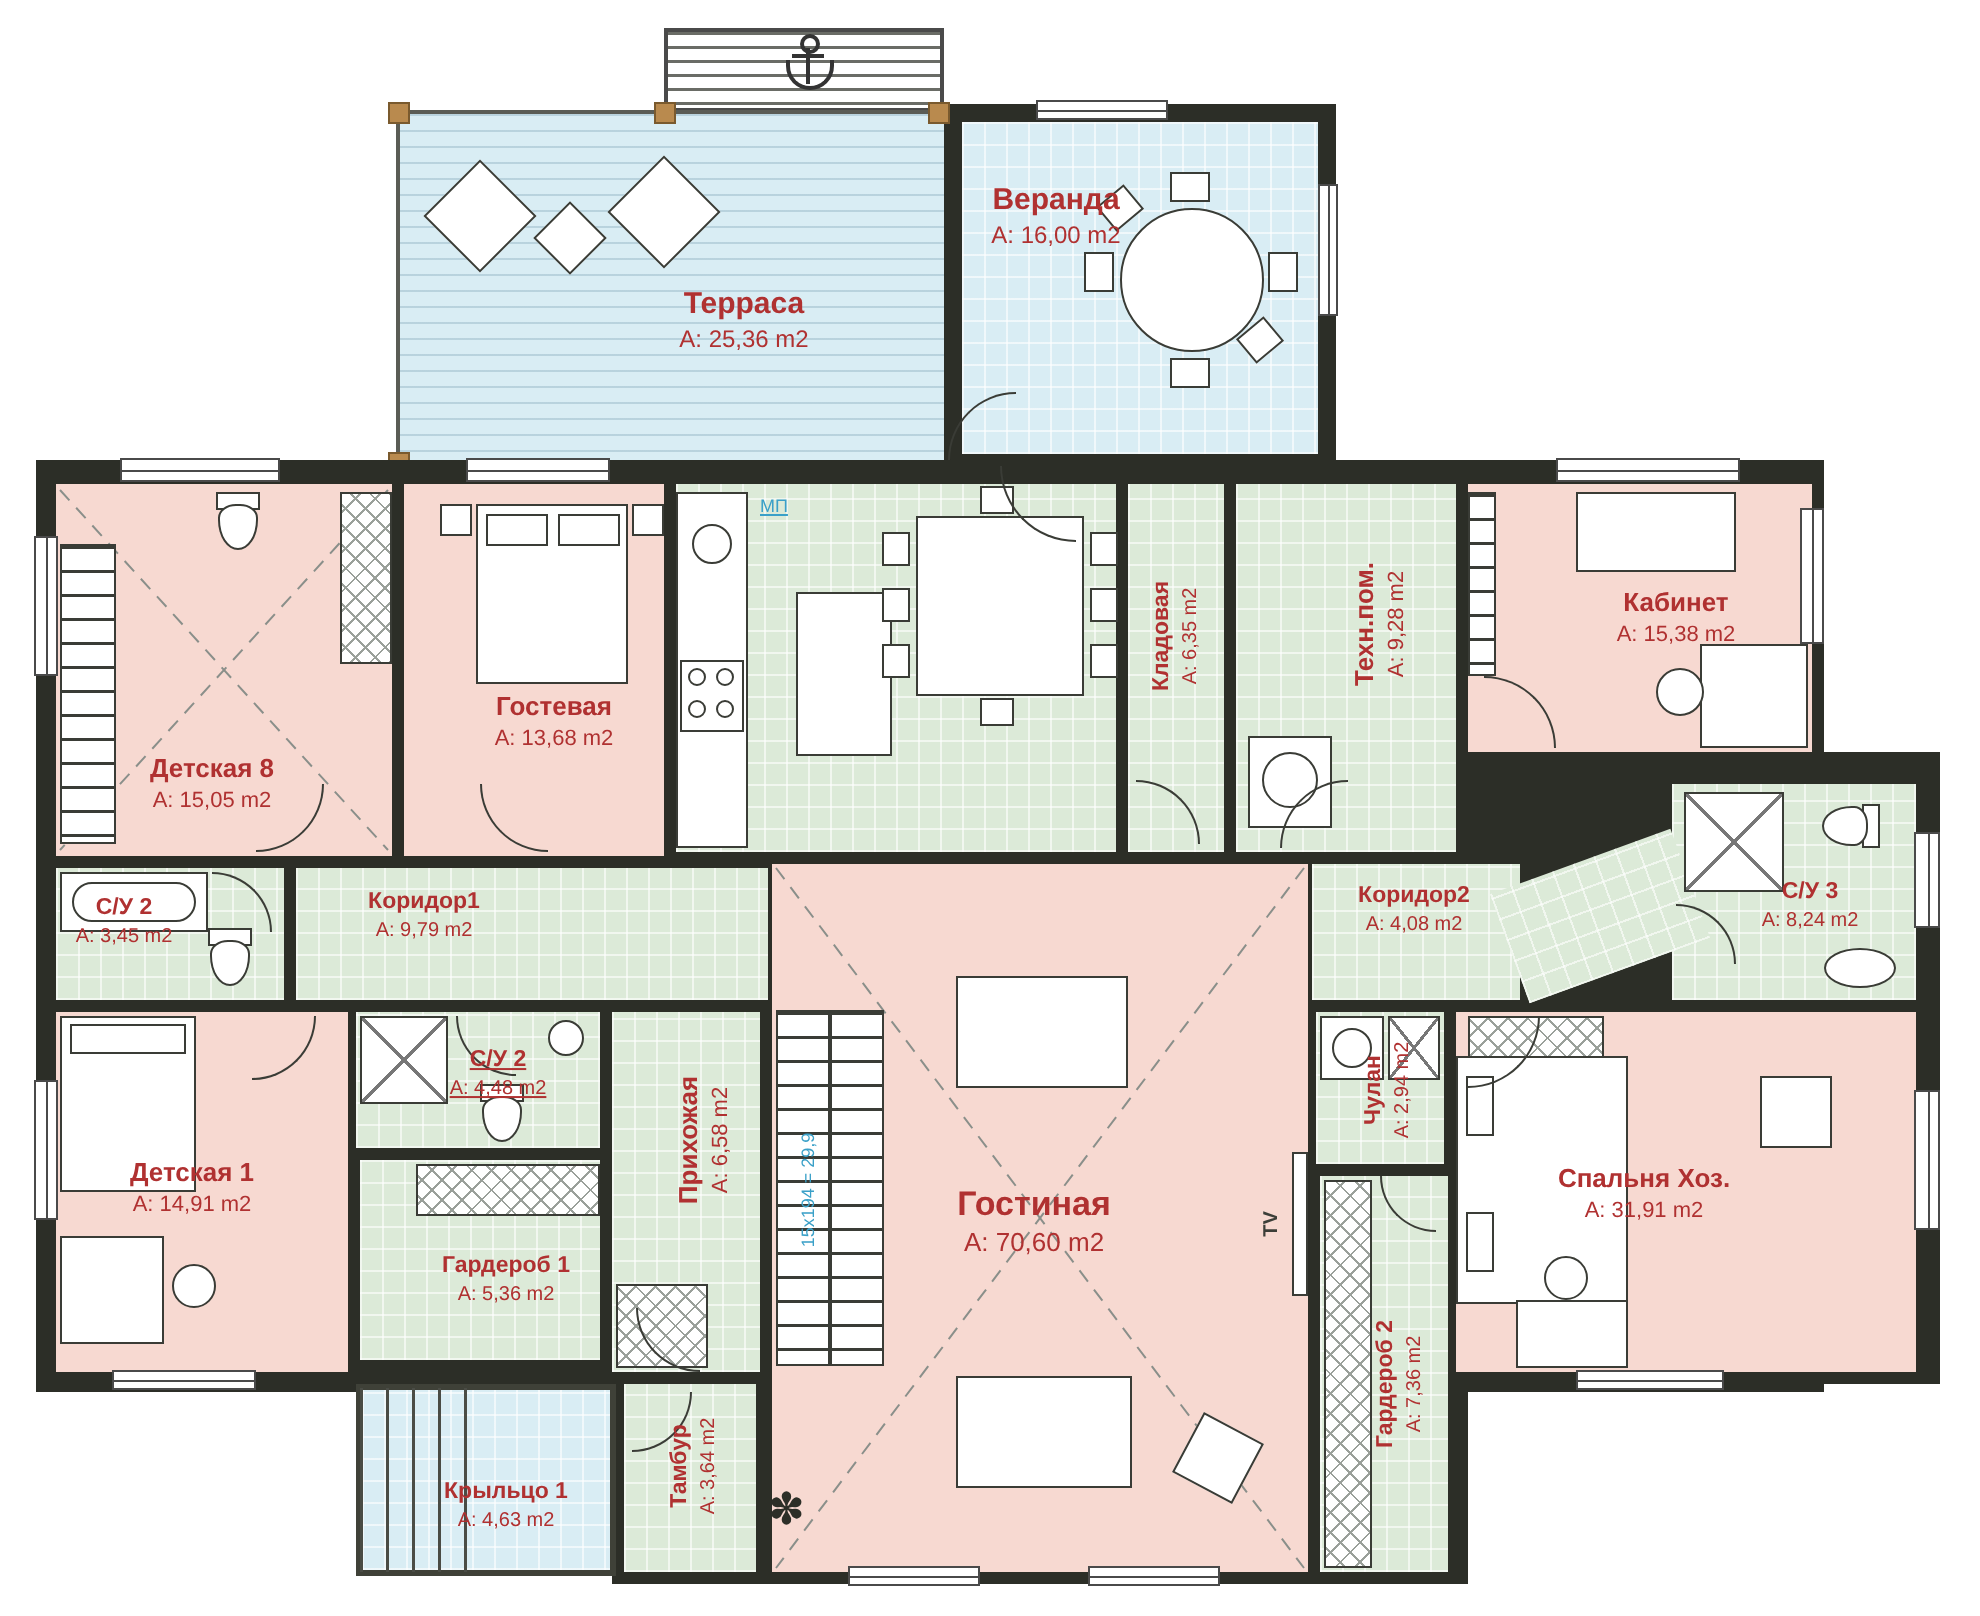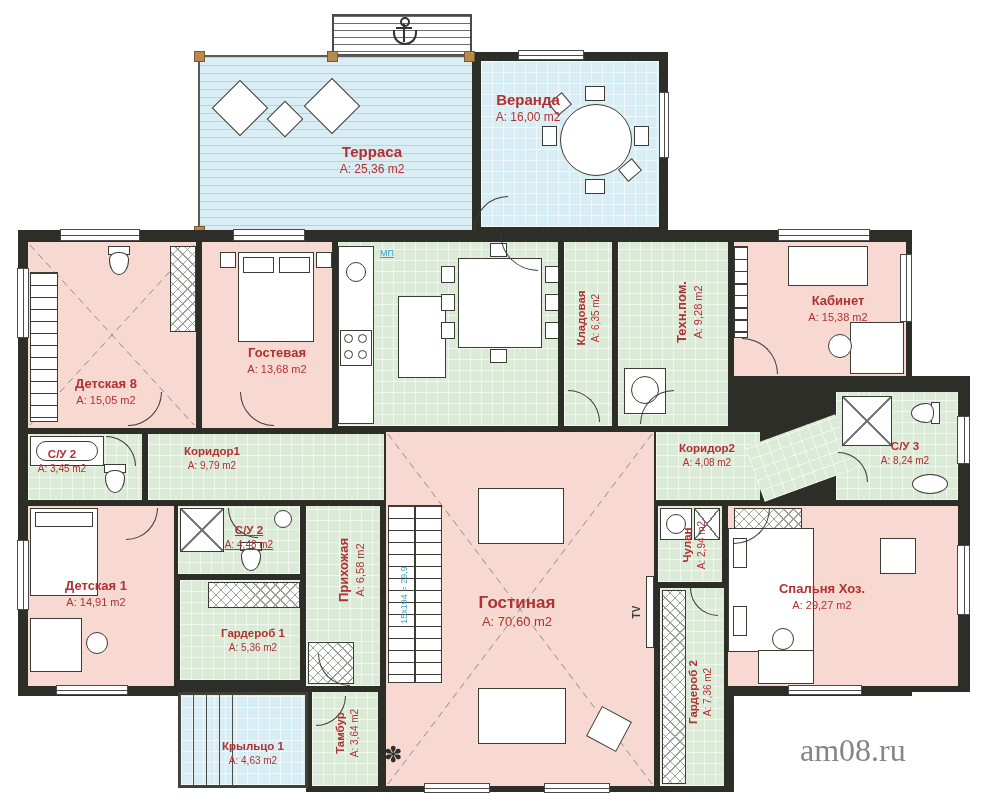--- a/index.html
+++ b/index.html
@@ -304,21 +304,21 @@
   <div class="hlabel big" style="left:517px;top:611px;">
     <div class="rname">Гостиная</div>
     <div class="rarea">A: 70,60 m2</div>
   </div>
   <div class="vlabel sm" style="left:694px;top:545px;">
     <div class="rname">Чулан</div>
     <div class="rarea">A: 2,94 m2</div>
   </div>
   <div class="hlabel" style="left:822px;top:597px;">
     <div class="rname">Спальня Хоз.</div>
-    <div class="rarea">A: 29,27 m2</div>
+    <div class="rarea">A: 31,91 m2</div>
   </div>
   <div class="hlabel sm" style="left:253px;top:640px;">
     <div class="rname">Гардероб 1</div>
     <div class="rarea">A: 5,36 m2</div>
   </div>
   <div class="vlabel sm" style="left:700px;top:692px;">
     <div class="rname">Гардероб 2</div>
     <div class="rarea">A: 7,36 m2</div>
   </div>
   <div class="hlabel sm" style="left:253px;top:753px;">
@@ -327,15 +327,14 @@
   </div>
   <div class="vlabel sm" style="left:347px;top:733px;">
     <div class="rname">Тамбур</div>
     <div class="rarea">A: 3,64 m2</div>
   </div>
 
   <div class="dim" style="left:380px;top:248px;text-decoration:underline;">МП</div>
   <div class="dim rot" style="left:404px;top:595px;">15x194 = 29,9</div>
   <div class="abs rot" style="left:636px;top:612px;font-size:10px;font-weight:bold;color:#3c3e38;z-index:30;">TV</div>
 
-  <div class="wm" style="left:800px;top:732px;">am08.ru</div>
 
 </div>
 
 </body></html>

